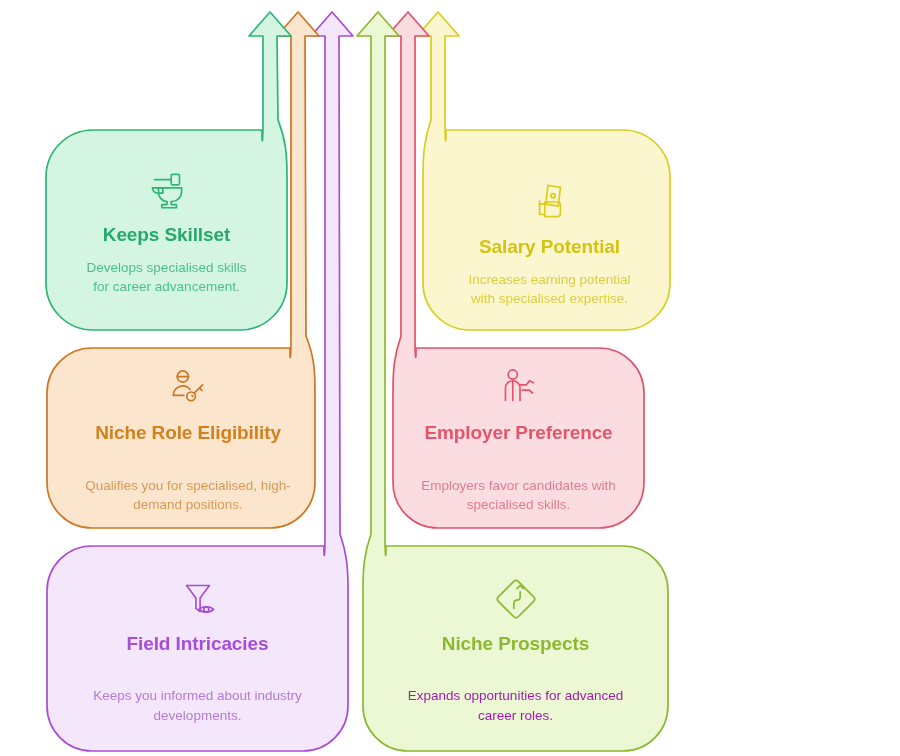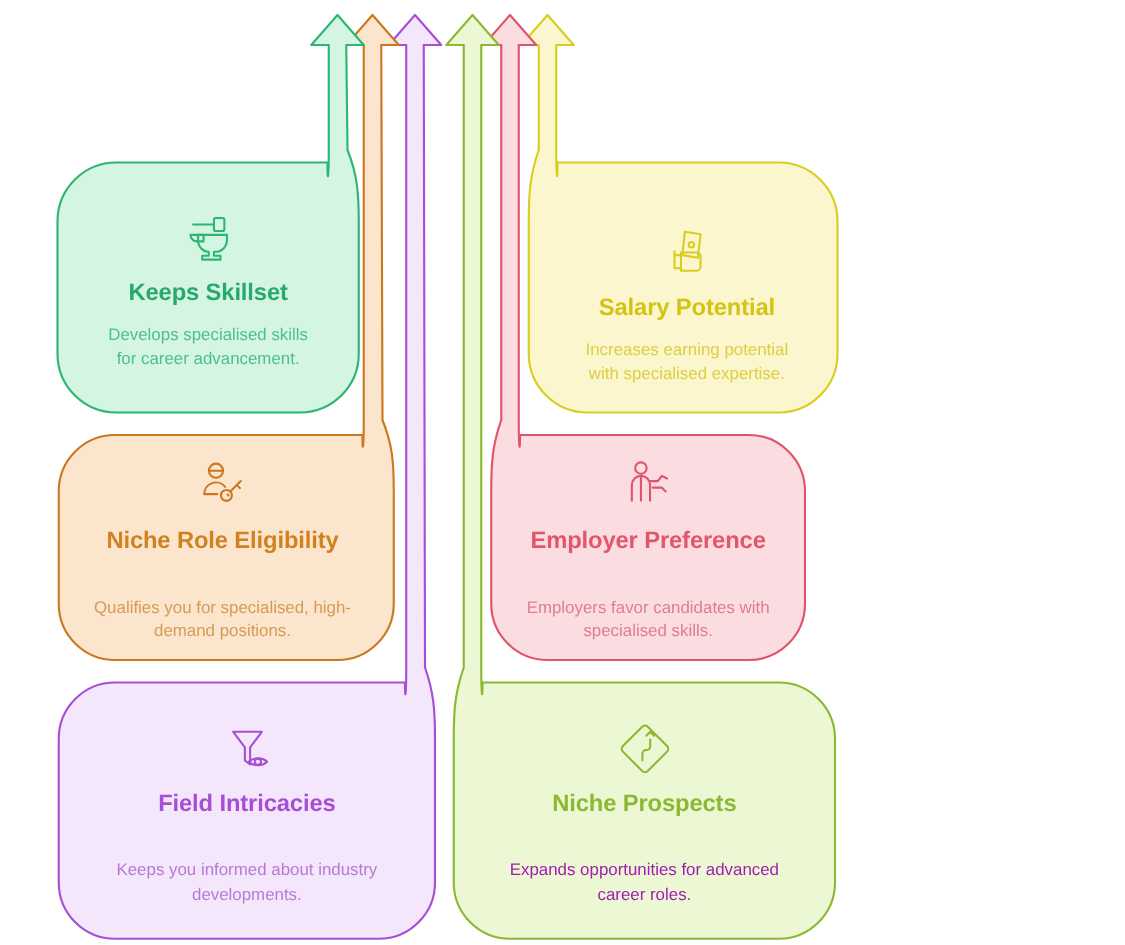--- a/index.html
+++ b/index.html
@@ -214,21 +214,21 @@
         <circle cx="27" cy="18" r="2.1"></circle>
         <path d="M19 24 h12 a3 3 0 0 1 3 3 v8 a3 3 0 0 1 -3 3 H19 Z"></path>
         <path d="M19 26 h-5 v10 h5"></path>
         <path d="M14 26 v-3"></path>
       </svg>
     </div>
     <div class="card-title" style="color:#d4c313;">Salary Potential</div>
     <div class="card-desc" style="color:#ddcf40; max-width:180px;">Increases earning potential with specialised expertise.</div>
   </div>
 
-  <div class="card wide" style="left:48px; top:348px; width:260px; height:180px;">
+  <div class="card wide" style="left:58px; top:348px; width:260px; height:180px;">
     <div class="card-icon">
       <svg viewBox="0 0 48 48" fill="none" stroke="#cc7722" stroke-width="1.6" stroke-linecap="round" stroke-linejoin="round">
         <circle cx="19" cy="13" r="5.4"></circle>
         <path d="M13.6 13 H24.4"></path>
         <path d="M10 31 a9 9 0 0 1 16 -5.6"></path>
         <path d="M10 31 h10"></path>
         <circle cx="27" cy="32" r="4.2"></circle>
         <path d="M30 29 L38 21"></path>
         <path d="M35 24 l2.4 2.4"></path>
         <path d="M27.8 31.2 l0.9 0.9"></path>

